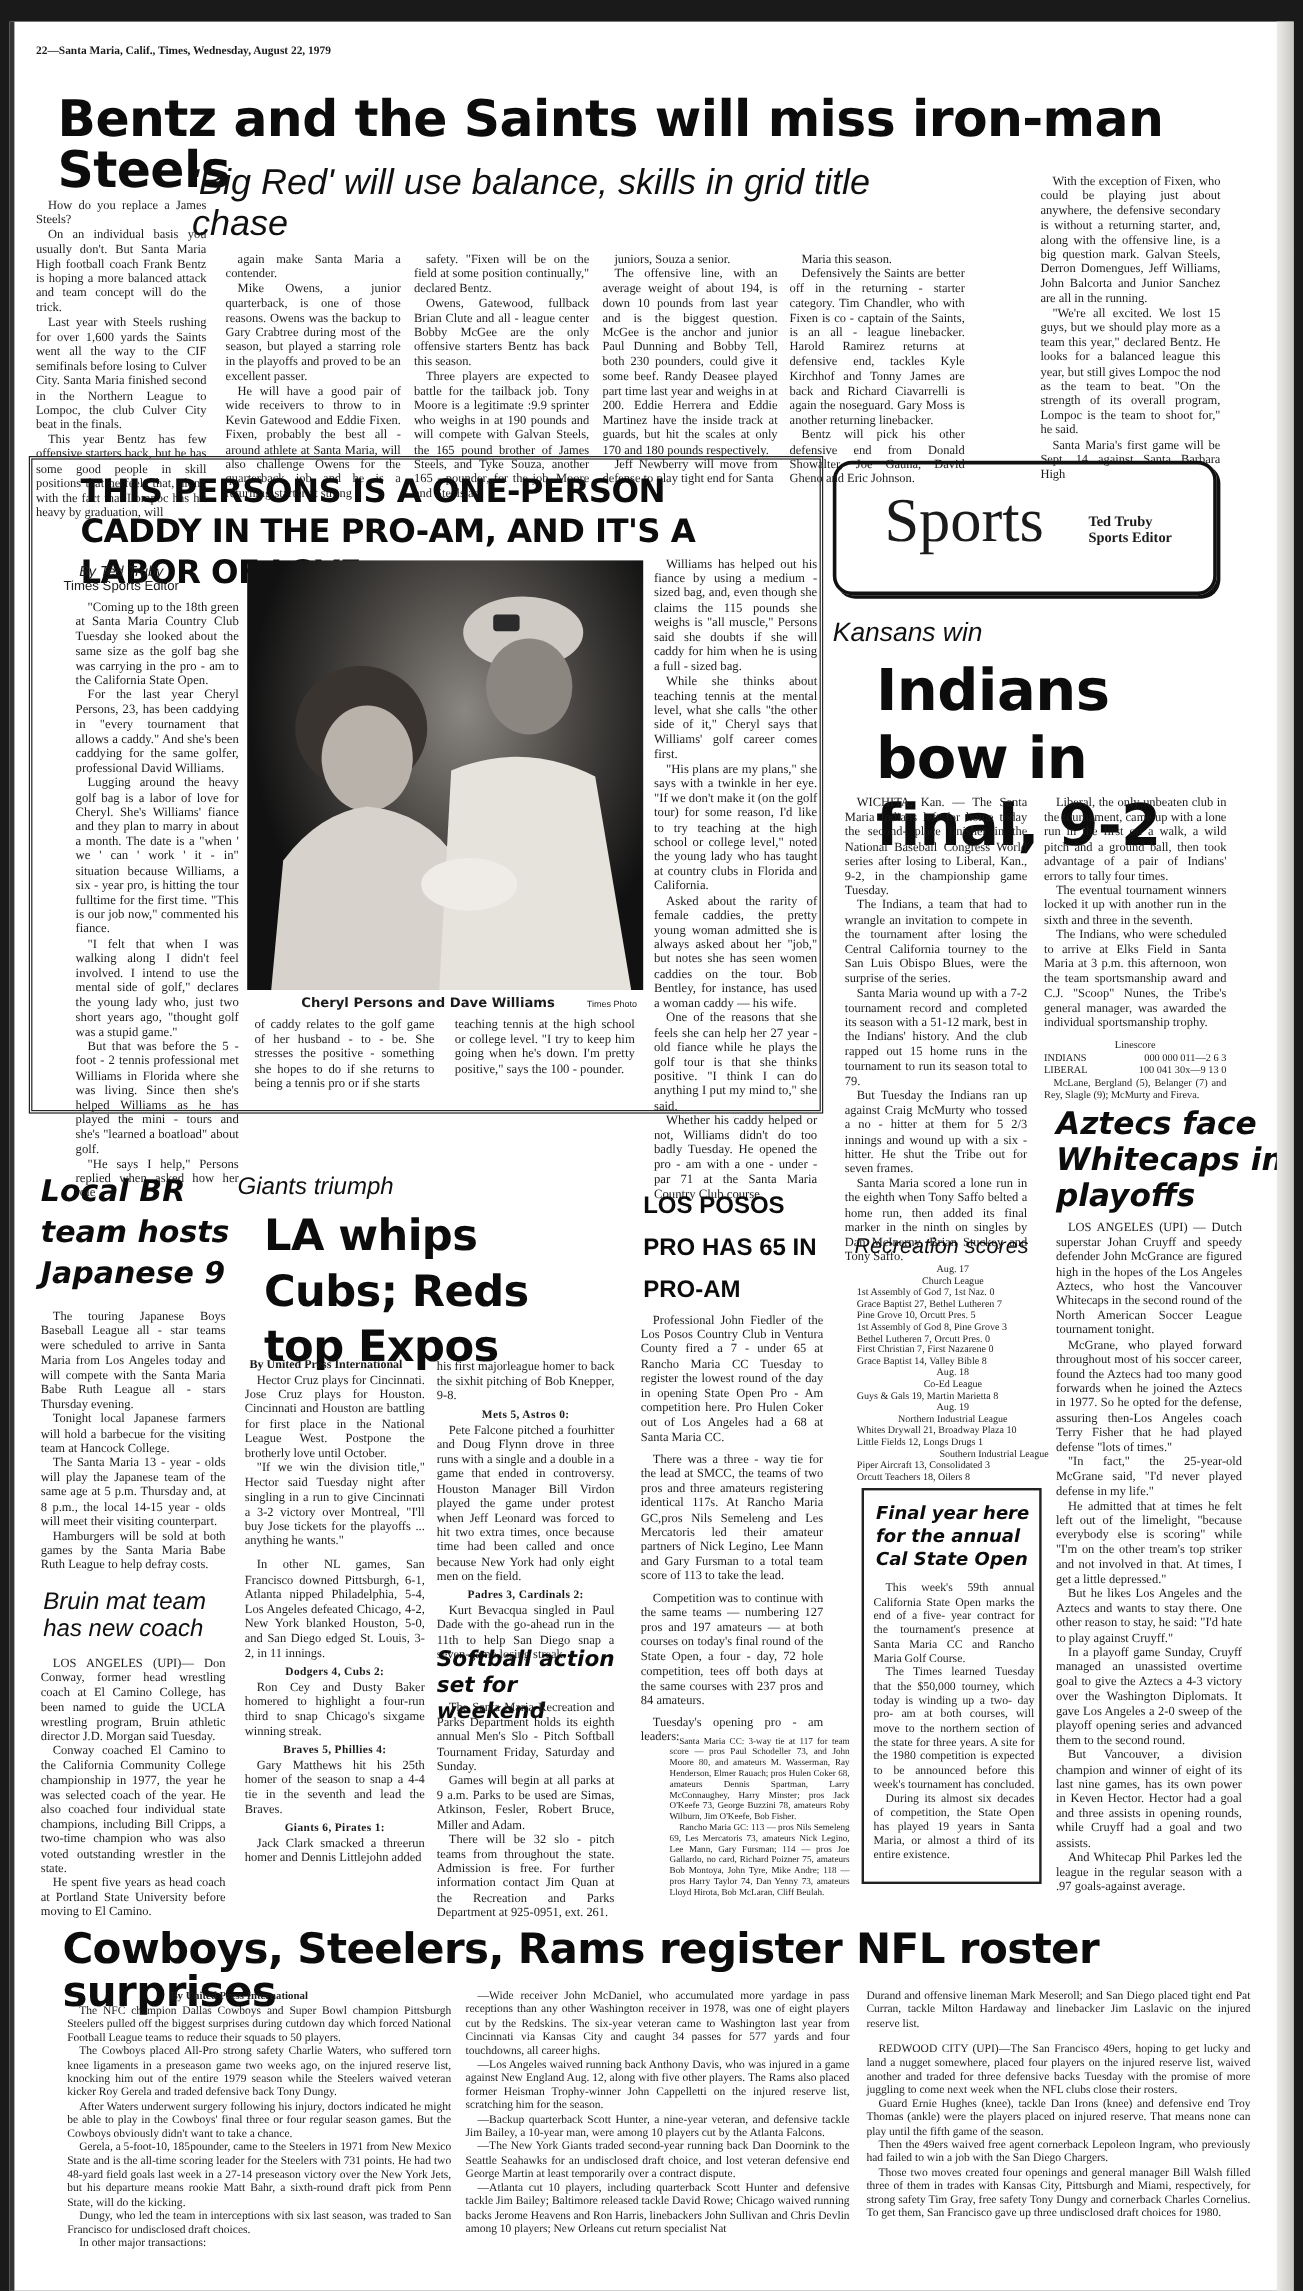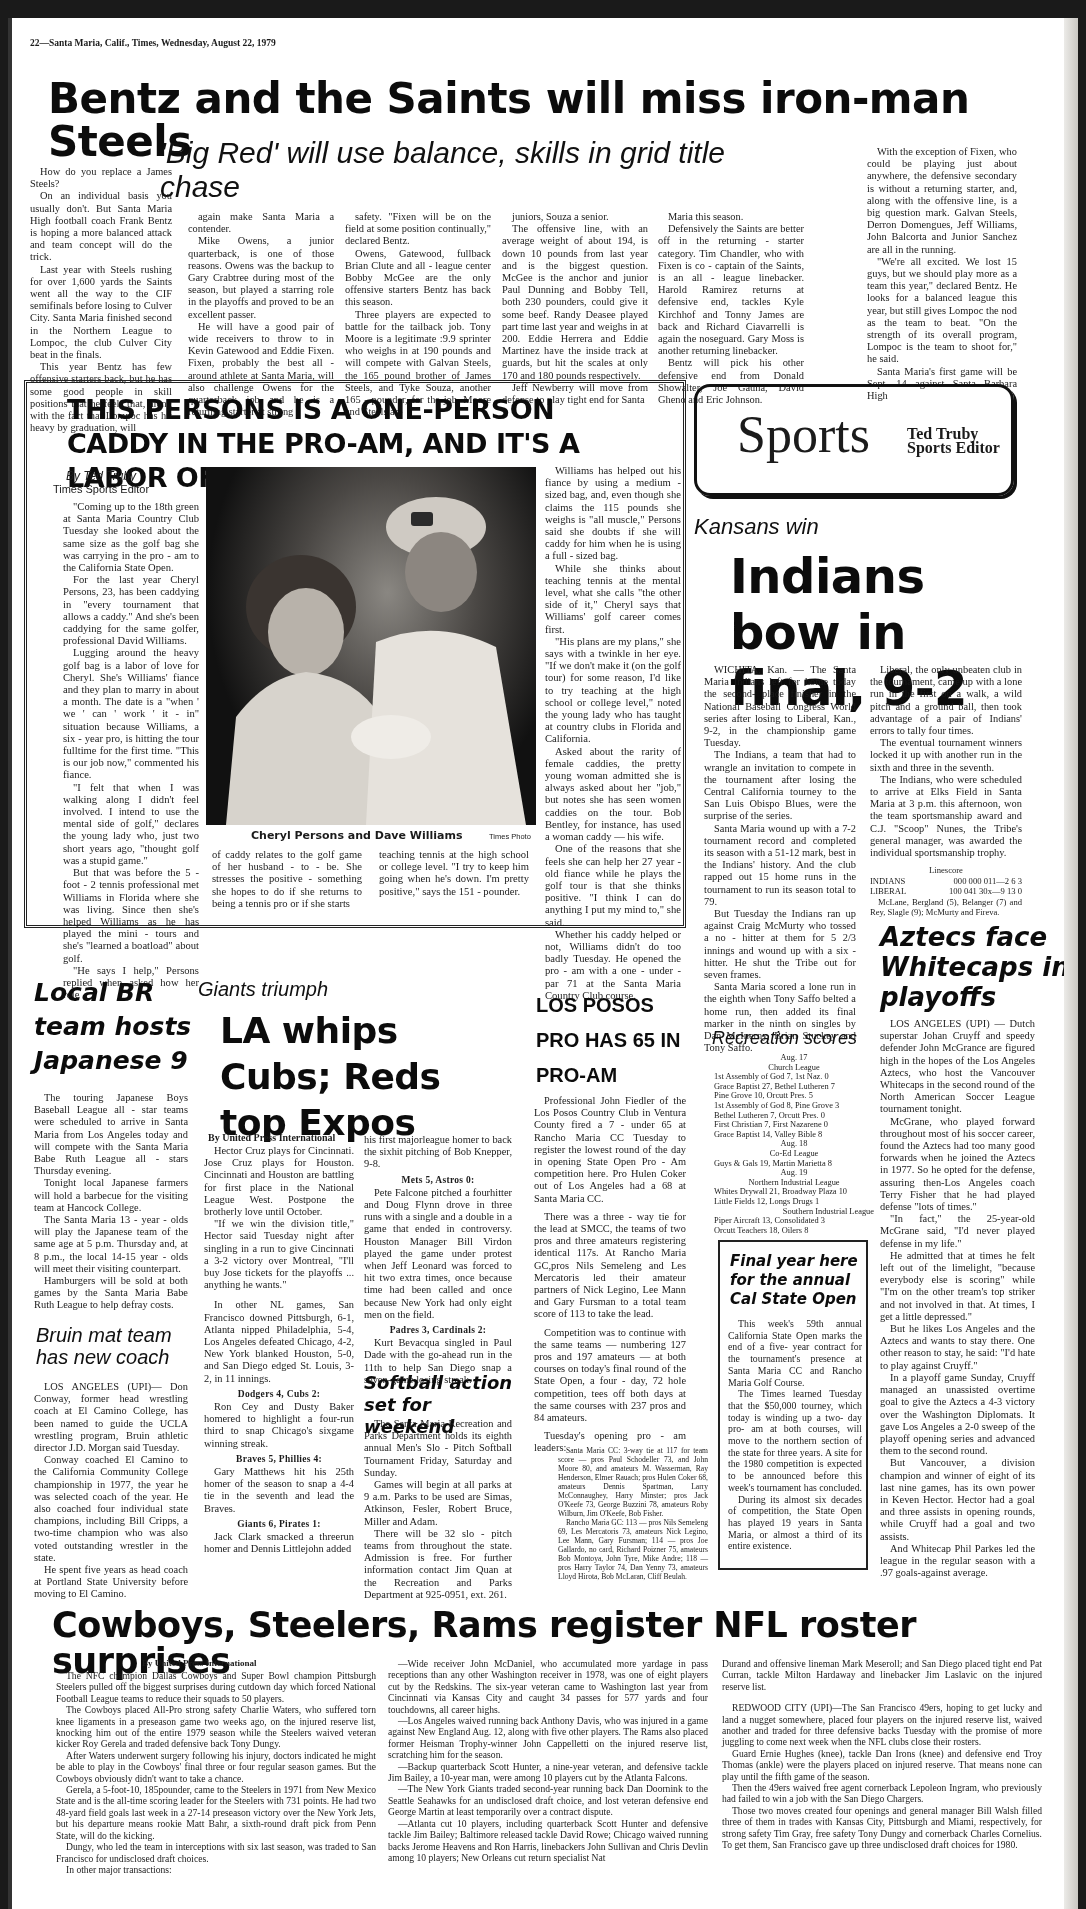--- a/index.html
+++ b/index.html
@@ -93,35 +93,35 @@
         <rect x="205" y="45" width="22" height="14" rx="3" fill="#2b2b2b"></rect>
         <ellipse cx="235" cy="105" rx="36" ry="40" fill="#8c8680"></ellipse>
         <path d="M160 358 L170 175 Q230 150 290 180 L320 358 Z" fill="#e6e2dc"></path>
         <ellipse cx="185" cy="270" rx="40" ry="22" fill="#efece7"></ellipse>
       </svg>
     </div>
     <div class="abs caption" style="left:224px;top:446px;width:240px;">Cheryl Persons and Dave Williams</div>
     <div class="abs" style="left:462px;top:449px;font-family:'Liberation Sans',sans-serif;font-size:7.5px;">Times Photo</div>
 
     <div class="abs body-text" style="left:185px;top:466px;width:150px;font-size:10.6px;">of caddy relates to the golf game of her husband - to - be. She stresses the positive - something she hopes to do if she returns to being a tennis pro or if she starts</div>
-    <div class="abs body-text" style="left:352px;top:466px;width:150px;font-size:10.6px;">teaching tennis at the high school or college level. "I try to keep him going when he's down. I'm pretty positive," says the 151 - pounder.</div>
+    <div class="abs body-text" style="left:352px;top:466px;width:150px;font-size:10.6px;">teaching tennis at the high school or college level. "I try to keep him going when he's down. I'm pretty positive," says the 100 - pounder.</div>
 
     <div class="abs body-text" style="left:518px;top:82px;width:136px;font-size:10.6px;">
       <p>Williams has helped out his fiance by using a medium - sized bag, and, even though she claims the 115 pounds she weighs is "all muscle," Persons said she doubts if she will caddy for him when he is using a full - sized bag.</p>
       <p>While she thinks about teaching tennis at the mental level, what she calls "the other side of it," Cheryl says that Williams' golf career comes first.</p>
       <p>"His plans are my plans," she says with a twinkle in her eye. "If we don't make it (on the golf tour) for some reason, I'd like to try teaching at the high school or college level," noted the young lady who has taught at country clubs in Florida and California.</p>
       <p>Asked about the rarity of female caddies, the pretty young woman admitted she is always asked about her "job," but notes she has seen women caddies on the tour. Bob Bentley, for instance, has used a woman caddy — his wife.</p>
       <p>One of the reasons that she feels she can help her 27 year - old fiance while he plays the golf tour is that she thinks positive. "I think I can do anything I put my mind to," she said.</p>
       <p>Whether his caddy helped or not, Williams didn't do too badly Tuesday. He opened the pro - am with a one - under - par 71 at the Santa Maria Country Club course.</p>
     </div>
   </div>
 
   <div class="abs" style="left:682px;top:366px;width:320px;height:112px;border:3px solid #111;border-radius:16px;box-shadow:3px 3px 0 #111;">
     <div class="abs" style="left:40px;top:18px;font-family:'Liberation Serif',serif;font-size:52px;">Sports</div>
-    <div class="abs" style="left:210px;top:40px;font-family:'Liberation Serif',serif;font-weight:bold;font-size:16px;line-height:14px;">
+    <div class="abs" style="left:210px;top:40px;font-family:'Liberation Serif',serif;font-weight:bold;font-size:12px;line-height:14px;">
       <div>Ted Truby</div>
       <div>Sports Editor</div>
     </div>
   </div>
 
   <div class="abs kicker" style="left:682px;top:496px;font-size:22px;">Kansans win</div>
   <div class="abs hed" style="left:718px;top:530px;width:300px;font-size:48px;line-height:56px;">Indians bow in final, 9-2</div>
 
   <div class="abs body-text" style="left:692px;top:646px;width:152px;">
     <p>WICHITA, Kan. — The Santa Maria Indians left for home today the second- place finisher in the National Baseball Congress World series after losing to Liberal, Kan., 9-2, in the championship game Tuesday.</p>

